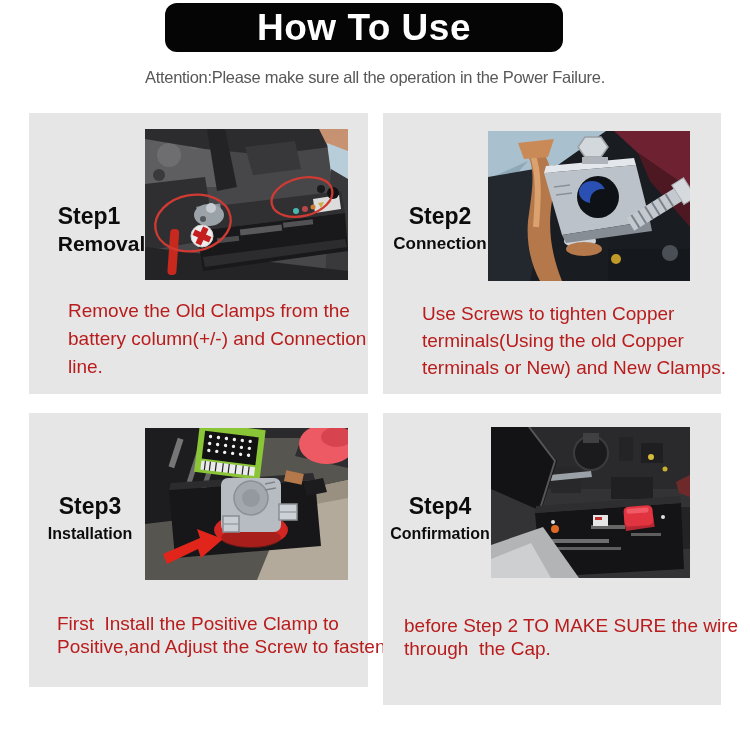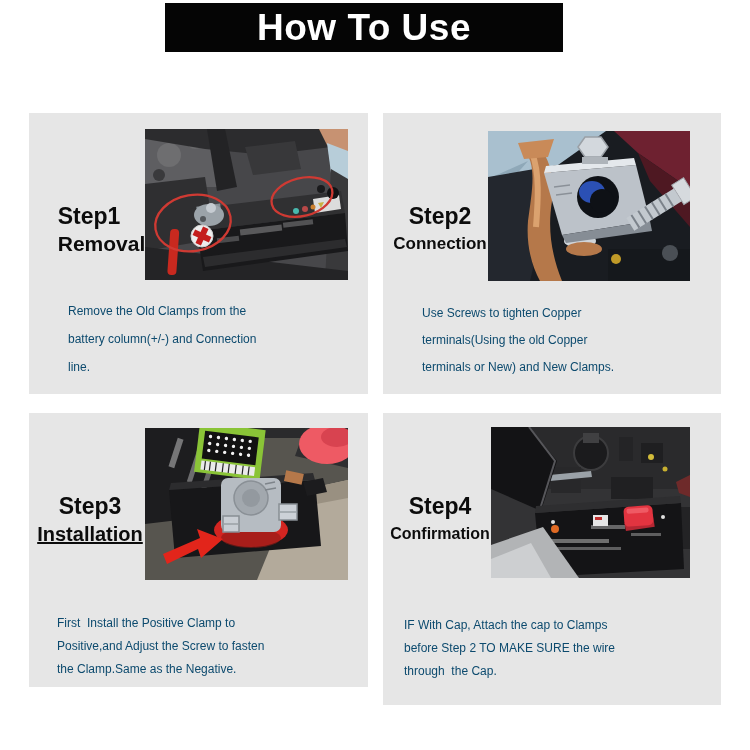--- a/index.html
+++ b/index.html
@@ -2,21 +2,21 @@
 <html><head>
 <meta charset="utf-8">
 <style>
   html,body{margin:0;padding:0;background:#ffffff;}
   .page{
     position:relative;width:750px;height:750px;background:#ffffff;overflow:hidden;
     font-family:"Liberation Sans","DejaVu Sans",sans-serif;color:#1a1a1a;
   }
   .banner{
     position:absolute;left:165px;top:3px;width:398px;height:49px;background:#050505;
-    display:flex;align-items:center;justify-content:center;
+    display:flex;align-items:center;justify-content:center;border-radius:12px;
   }
   .banner-title{color:#ffffff;font-size:37px;font-weight:700;letter-spacing:0.5px;}
   .attention{
     position:absolute;left:0;top:68px;width:750px;text-align:center;
     font-size:16.5px;letter-spacing:-0.3px;color:#58585a;
   }
   .card{position:absolute;background:#e6e6e6;border-radius:0;}
   .card1{left:29px;top:113px;width:339px;height:281px;}
   .card2{left:383px;top:113px;width:338px;height:281px;}
   .card3{left:29px;top:413px;width:339px;height:274px;}
@@ -29,38 +29,39 @@
   .photo svg{width:100%;height:100%;display:block;}
   .step-label{position:absolute;text-align:center;font-weight:700;color:#0c0c0c;}
   .card1 .step-label{left:0;top:90px;width:120px;}
   .card2 .step-label{left:2px;top:90px;width:110px;}
   .card3 .step-label{left:0;top:80px;width:122px;}
   .card4 .step-label{left:0;top:80px;width:114px;}
   .step-no{font-size:23px;line-height:26px;}
   .step-name{line-height:24px;margin-top:3px;}
   .card1 .step-name{font-size:21px;padding-left:25px;}
   .card2 .step-name{font-size:17px;}
-  .card3 .step-name{font-size:20px;text-decoration:underline;}
+  .card3 .step-name{font-size:16px;}
   .card4 .step-name{font-size:16px;}
-  .desc{position:absolute;font-size:12px;color:#0c4a6e;}
+  .desc{position:absolute;font-size:19px;color:#b91c1c;}
   .card1 .desc{left:39px;top:184px;line-height:28px;}
   .card2 .desc{left:39px;top:187px;line-height:27px;}
   .card3 .desc{left:28px;top:199px;line-height:23px;}
   .card4 .desc{left:21px;top:201px;line-height:23px;}
   .desc .line{white-space:pre;}
 </style>
 </head>
 <body>
 
 <div class="page">
 
   <div class="banner">
     <span class="banner-title">How To Use</span>
   </div>
 
+  <div class="attention">Attention:Please make sure all the operation in the Power Failure.</div>
 
   <section class="card card1">
     <div class="step-label">
       <div class="step-no">Step1</div>
       <div class="step-name">Removal</div>
     </div>
     <div class="photo">
       <svg viewBox="0 0 203 151" preserveAspectRatio="none">
         <rect width="203" height="151" fill="#47474a"></rect>
         <rect x="0" y="0" width="74" height="58" fill="#5e5e61"></rect>
@@ -226,21 +227,20 @@
         <rect x="78" y="88" width="16" height="16" fill="#c9ced4" stroke="#888e94" stroke-width="1.5"></rect>
         <rect x="134" y="76" width="18" height="16" fill="#ccd1d7" stroke="#888e94" stroke-width="1.5"></rect>
         <line x1="78" y1="96" x2="94" y2="96" stroke="#9aa0a6" stroke-width="1.5"></line>
         <line x1="134" y1="84" x2="152" y2="84" stroke="#9aa0a6" stroke-width="1.5"></line>
         <polygon points="18,126 55,110 52,101 78,111 56,130 53,121 22,136" fill="#e2251b"></polygon>
       </svg>
     </div>
     <div class="desc">
       <div class="line">First  Install the Positive Clamp to</div>
       <div class="line">Positive,and Adjust the Screw to fasten</div>
-      <div class="line">the Clamp.Same as the Negative.</div>
     </div>
   </section>
 
   <section class="card card4">
     <div class="step-label">
       <div class="step-no">Step4</div>
       <div class="step-name">Confirmation</div>
     </div>
     <div class="photo">
       <svg viewBox="0 0 199 151" preserveAspectRatio="none">
@@ -273,19 +273,18 @@
           <polygon points="133,95 162,88 163,101 134,103" fill="#b52733"></polygon>
           <rect x="133" y="79" width="29" height="20" rx="5" fill="#e23440"></rect>
           <rect x="136" y="81" width="22" height="5" rx="2" fill="#ef5a64"></rect>
         </g>
         <circle cx="64" cy="102" r="4" fill="#df6a24"></circle>
         <polygon points="0,118 52,100 88,151 0,151" fill="#b2b4b6"></polygon>
         <polygon points="0,132 40,116 60,151 0,151" fill="#cdcfd1"></polygon>
       </svg>
     </div>
     <div class="desc">
-      <div class="line">IF With Cap, Attach the cap to Clamps</div>
       <div class="line">before Step 2 TO MAKE SURE the wire</div>
       <div class="line">through  the Cap.</div>
     </div>
   </section>
 
 </div>
 
 </body></html>

